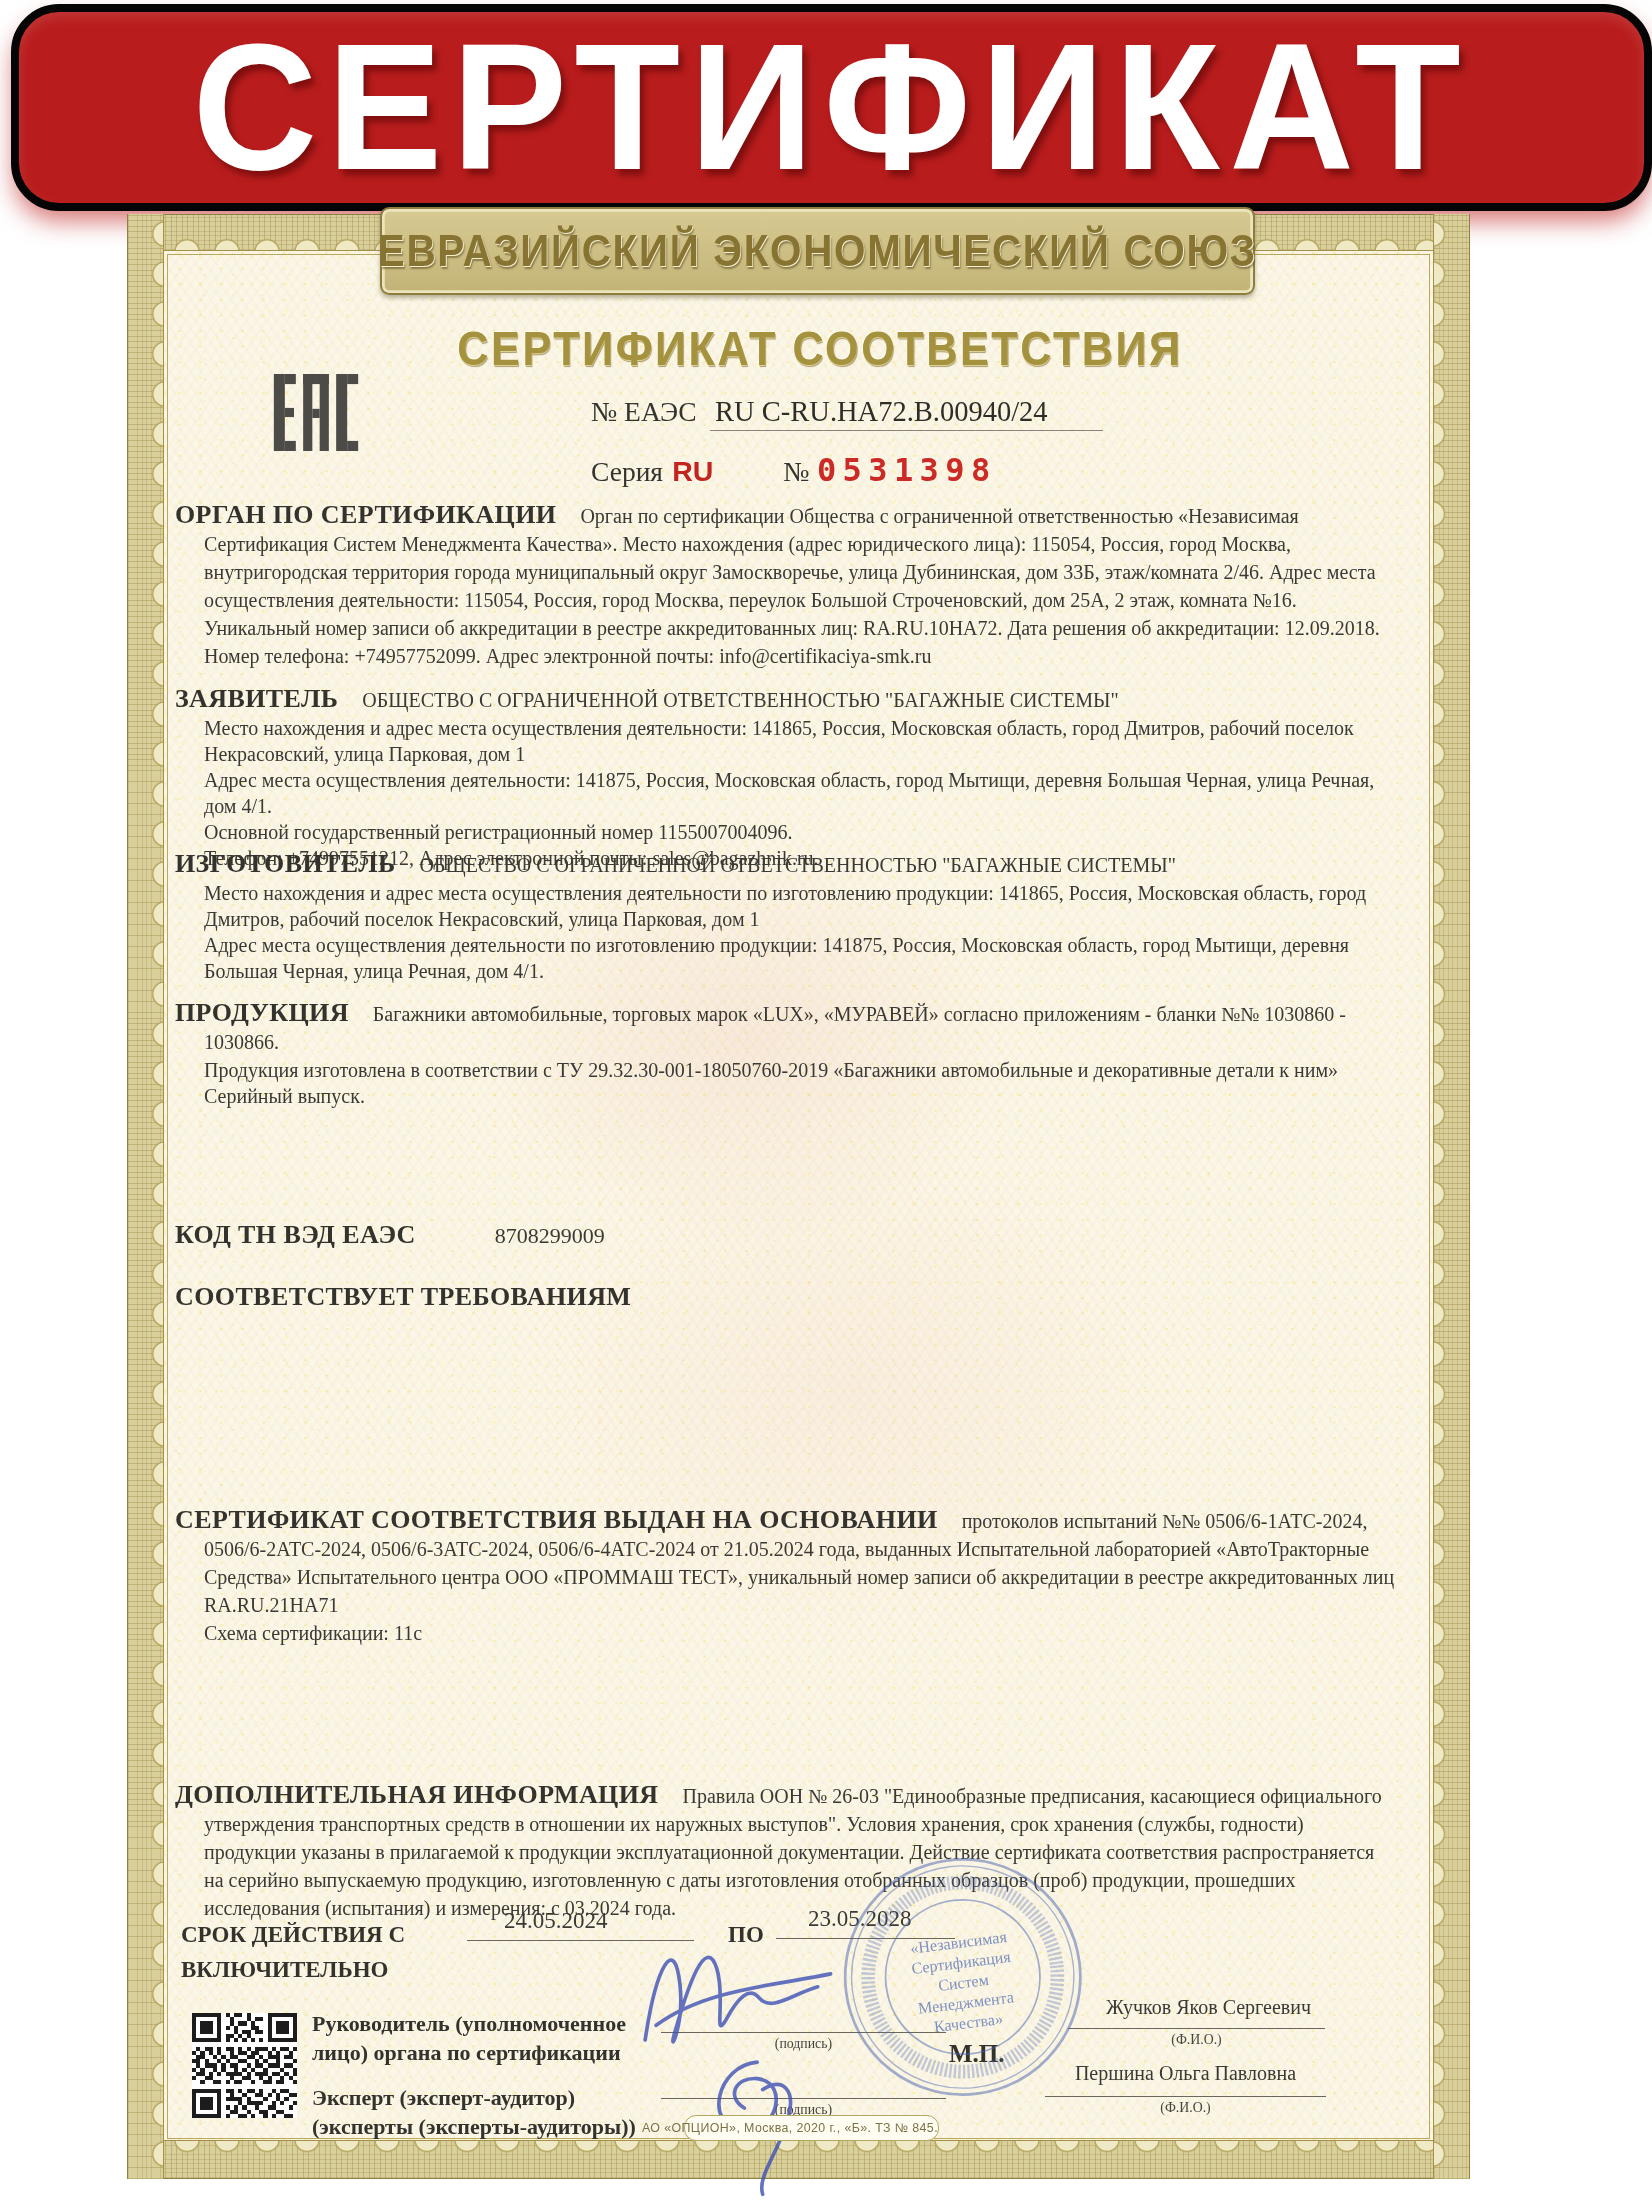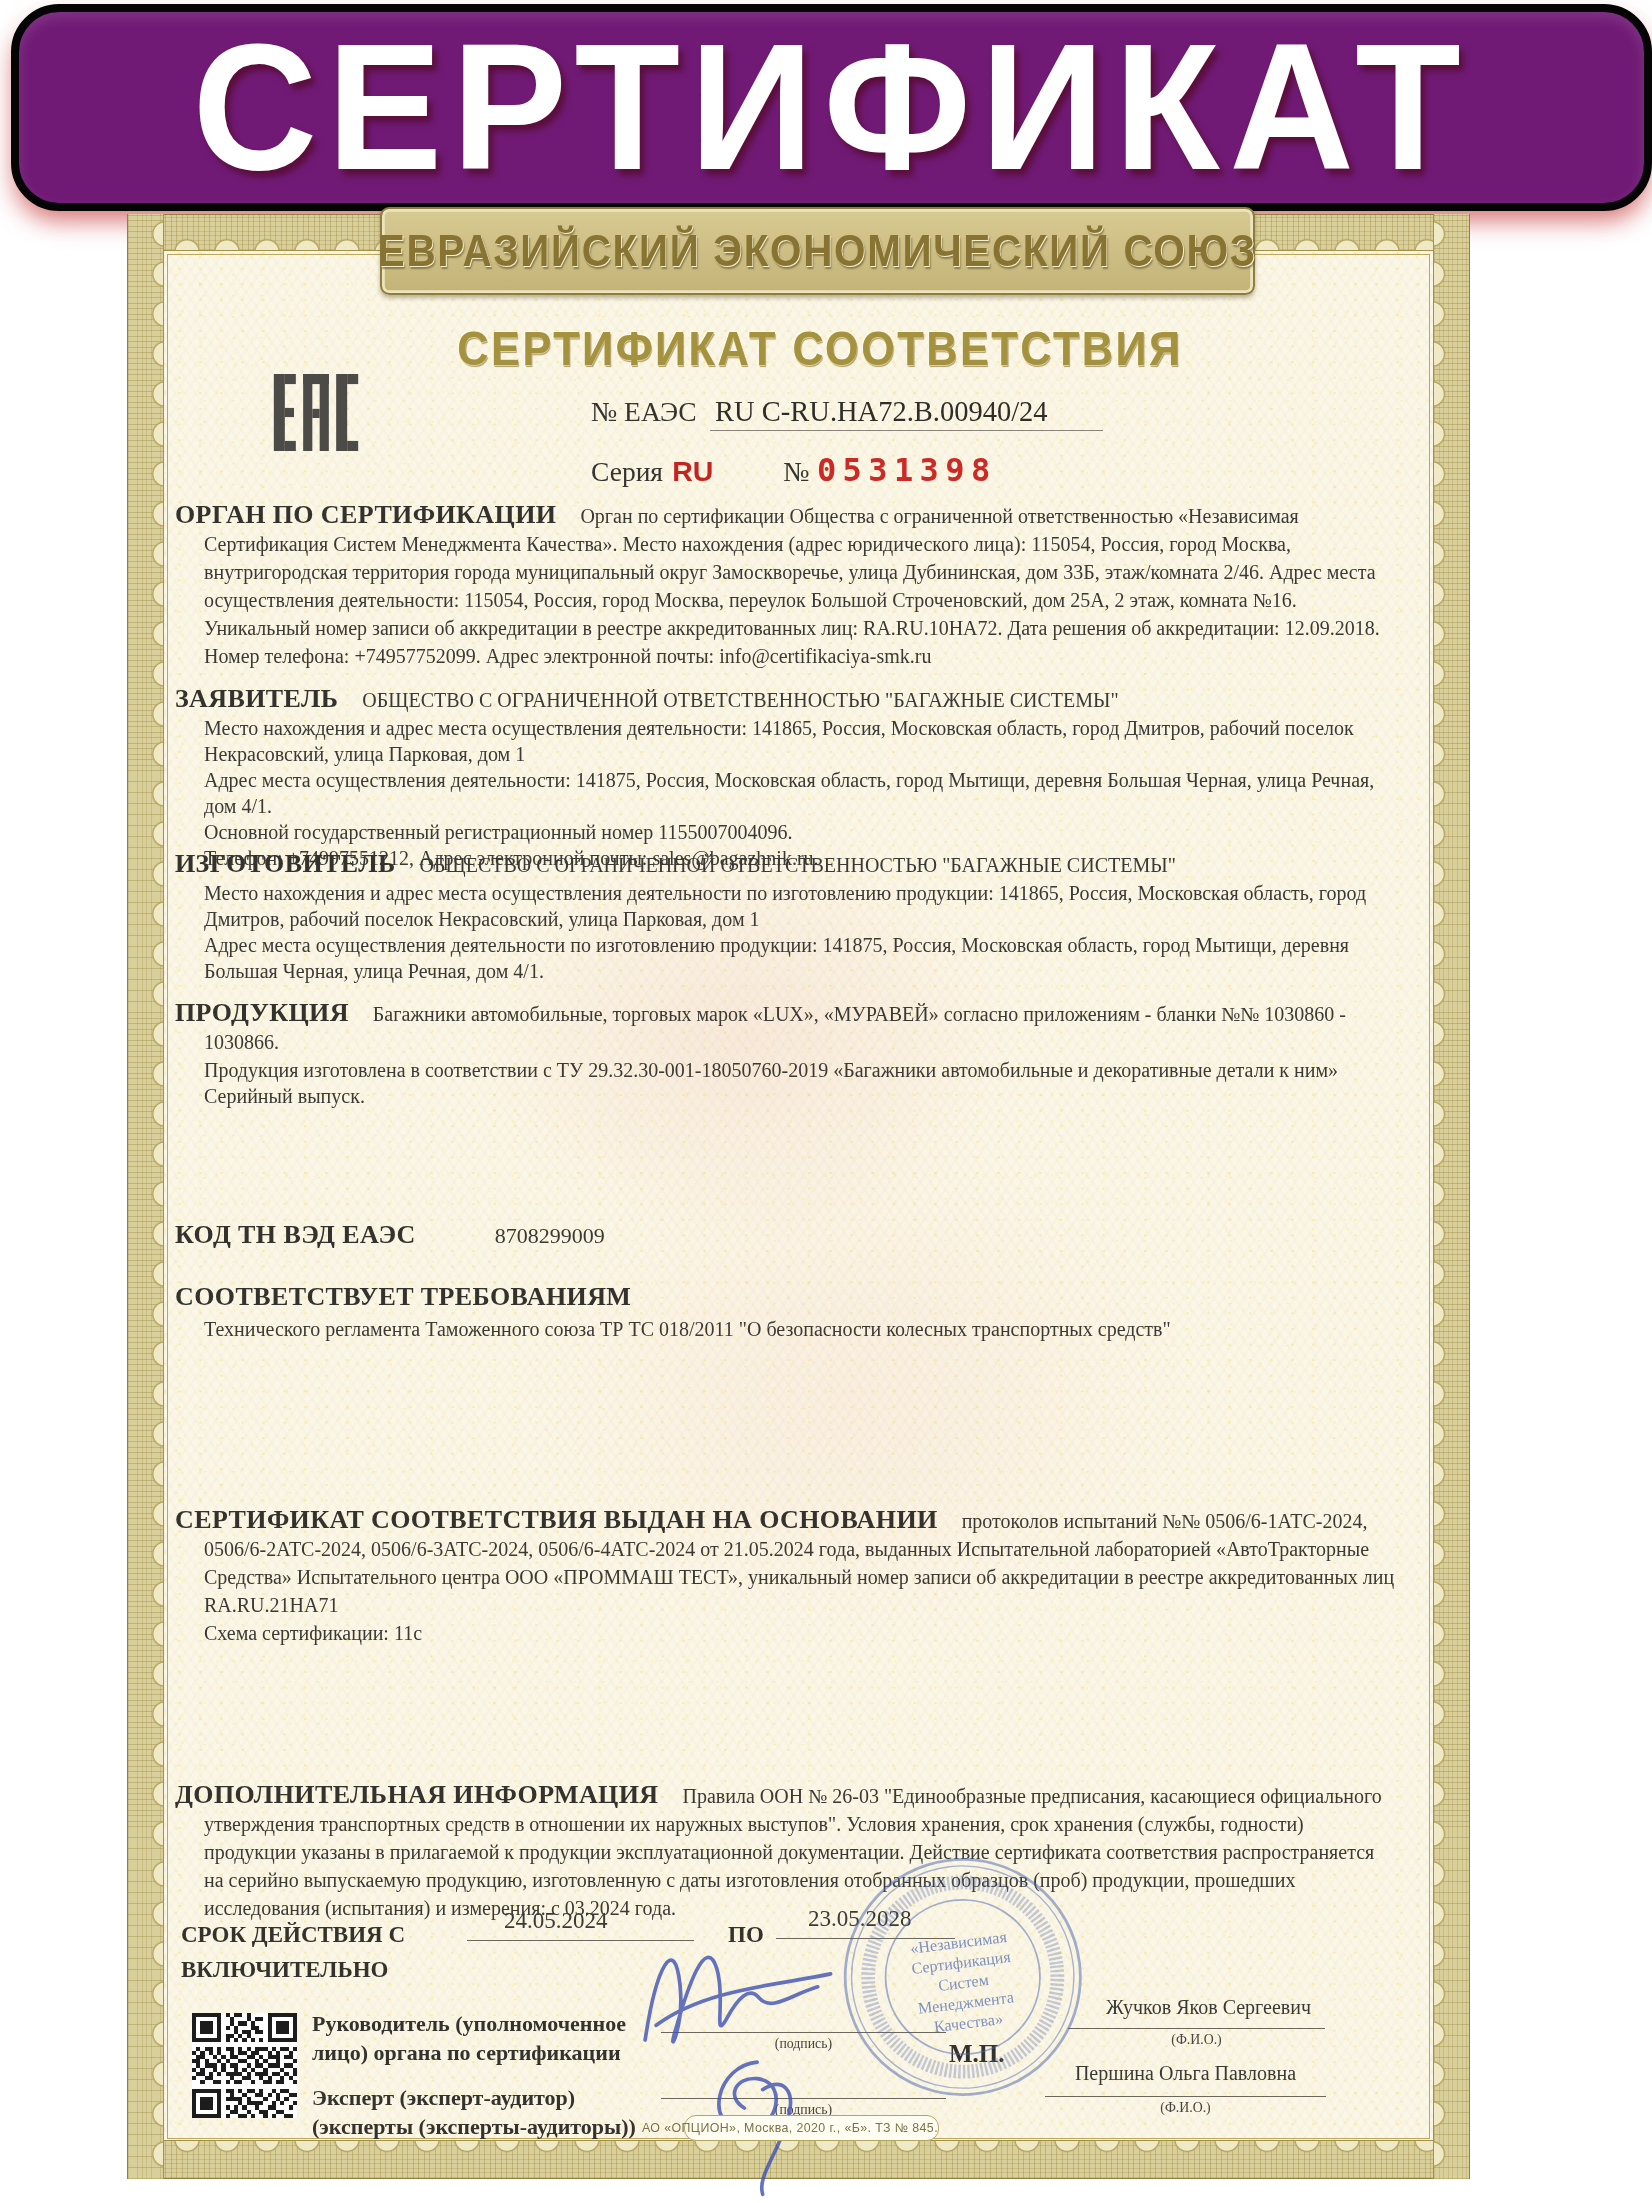--- a/index.html
+++ b/index.html
@@ -1,20 +1,20 @@
 <!DOCTYPE html>
 <html style="font-size:14.7px"><head>
 <meta charset="utf-8">
 <style>
   html,body{margin:0;padding:0;background:#ffffff;}
   .page{position:relative;width:1653px;height:2204px;background:#ffffff;overflow:hidden;
         font-family:"Liberation Serif", serif;}
 
   
-  .banner{position:absolute;left:11px;top:3.7px;width:1625px;height:191px;background:#701a75;
+  .banner{position:absolute;left:11px;top:3.7px;width:1625px;height:191px;background:#b91c1c;
           border:8.3px solid #050505;border-radius:48px;
           box-shadow:0 13px 24px -3.7px rgba(190,30,30,.6), inset 0 5.5px 13px rgba(255,255,255,.12);
           display:flex;align-items:center;justify-content:center;}
   .banner-text{font-family:"Liberation Sans", sans-serif;font-weight:700;font-size:180px;
           color:#ffffff;letter-spacing:10px;line-height:1;transform:scaleX(.96);
           text-shadow:4.6px 5.5px 6.4px rgba(70,0,0,.5);white-space:nowrap;}
 
   
   .cert{position:absolute;left:127px;top:214px;width:1343px;height:1965px;
         background:
@@ -191,21 +191,20 @@
       <p class="bt">Продукция изготовлена в соответствии с ТУ 29.32.30-001-18050760-2019 «Багажники автомобильные и декоративные детали к ним»</p>
       <p class="bt">Серийный выпуск.</p>
     </div>
 
     <div class="sec" style="top:1008px">
       <p><span class="sh">КОД ТН ВЭД ЕАЭС</span><span class="bt gap"></span><span class="bt" style="font-size:22px">8708299009</span></p>
     </div>
 
     <div class="sec" style="top:1067px">
       <p style="line-height:31px"><span class="sh">СООТВЕТСТВУЕТ ТРЕБОВАНИЯМ</span></p>
-      <p class="bt">Технического регламента Таможенного союза ТР ТС 018/2011 "О безопасности колесных транспортных средств"</p>
     </div>
 
     <div class="sec" style="top:1293px">
       <p><span class="sh">СЕРТИФИКАТ СООТВЕТСТВИЯ  ВЫДАН НА ОСНОВАНИИ</span><span class="bt">протоколов испытаний №№ 0506/6-1АТС-2024, 0506/6-2АТС-2024, 0506/6-3АТС-2024, 0506/6-4АТС-2024 от 21.05.2024 года, выданных Испытательной лабораторией «АвтоТракторные Средства» Испытательного центра ООО «ПРОММАШ ТЕСТ», уникальный номер записи об аккредитации в реестре аккредитованных лиц RA.RU.21HA71</span></p>
       <p class="bt">Схема сертификации: 11с</p>
     </div>
 
     <div class="sec" style="top:1568px">
       <p><span class="sh">ДОПОЛНИТЕЛЬНАЯ ИНФОРМАЦИЯ</span><span class="bt">Правила ООН № 26-03 "Единообразные предписания, касающиеся официального утверждения транспортных средств в отношении их наружных выступов". Условия хранения, срок хранения (службы, годности) продукции указаны в прилагаемой к продукции эксплуатационной документации. Действие сертификата соответствия распространяется на серийно выпускаемую продукцию, изготовленную с даты изготовления отобранных образцов (проб) продукции, прошедших исследования (испытания) и измерения: с 03.2024 года.</span></p>
     </div>

